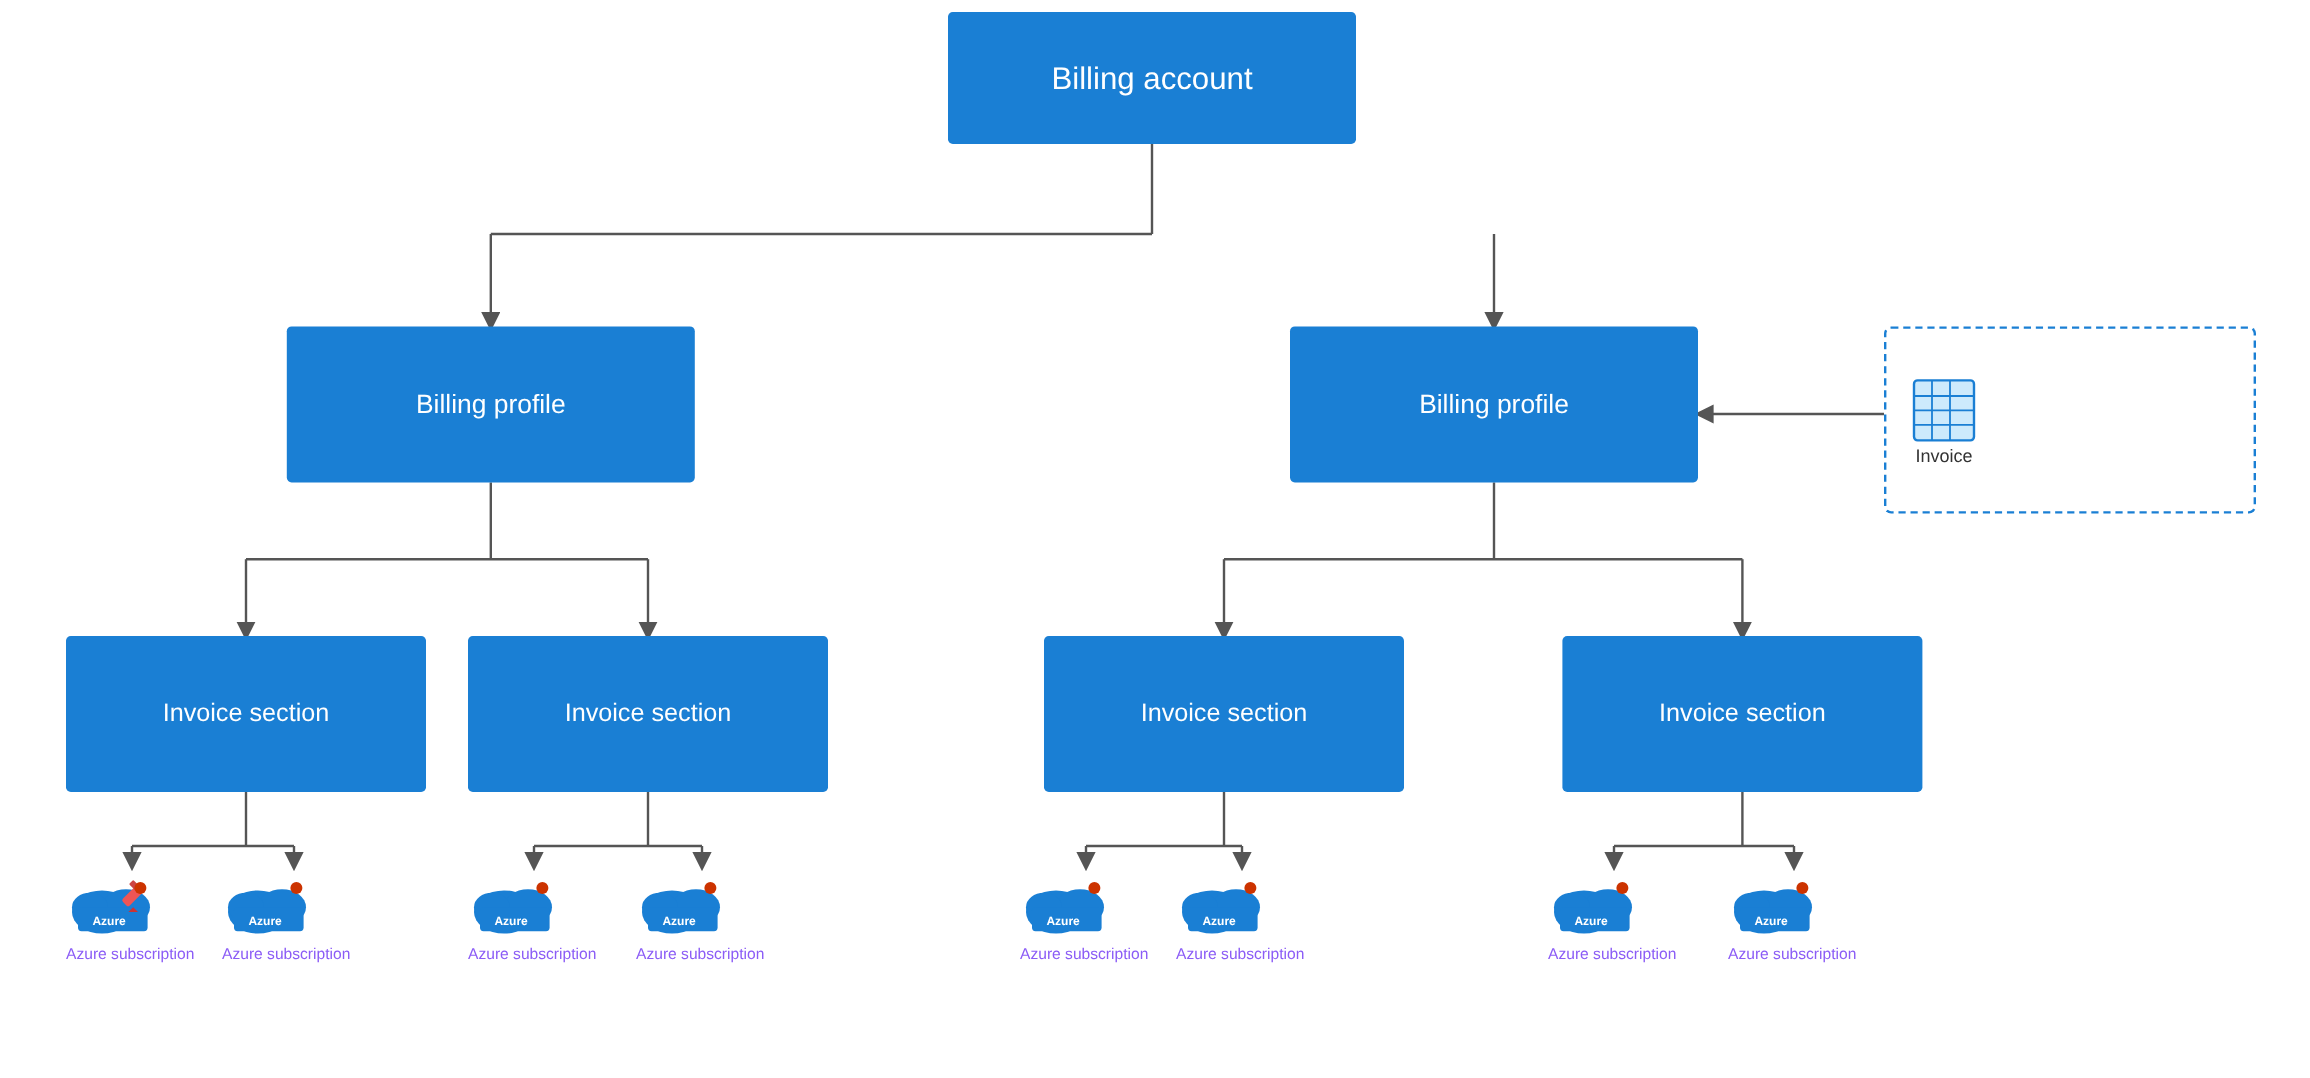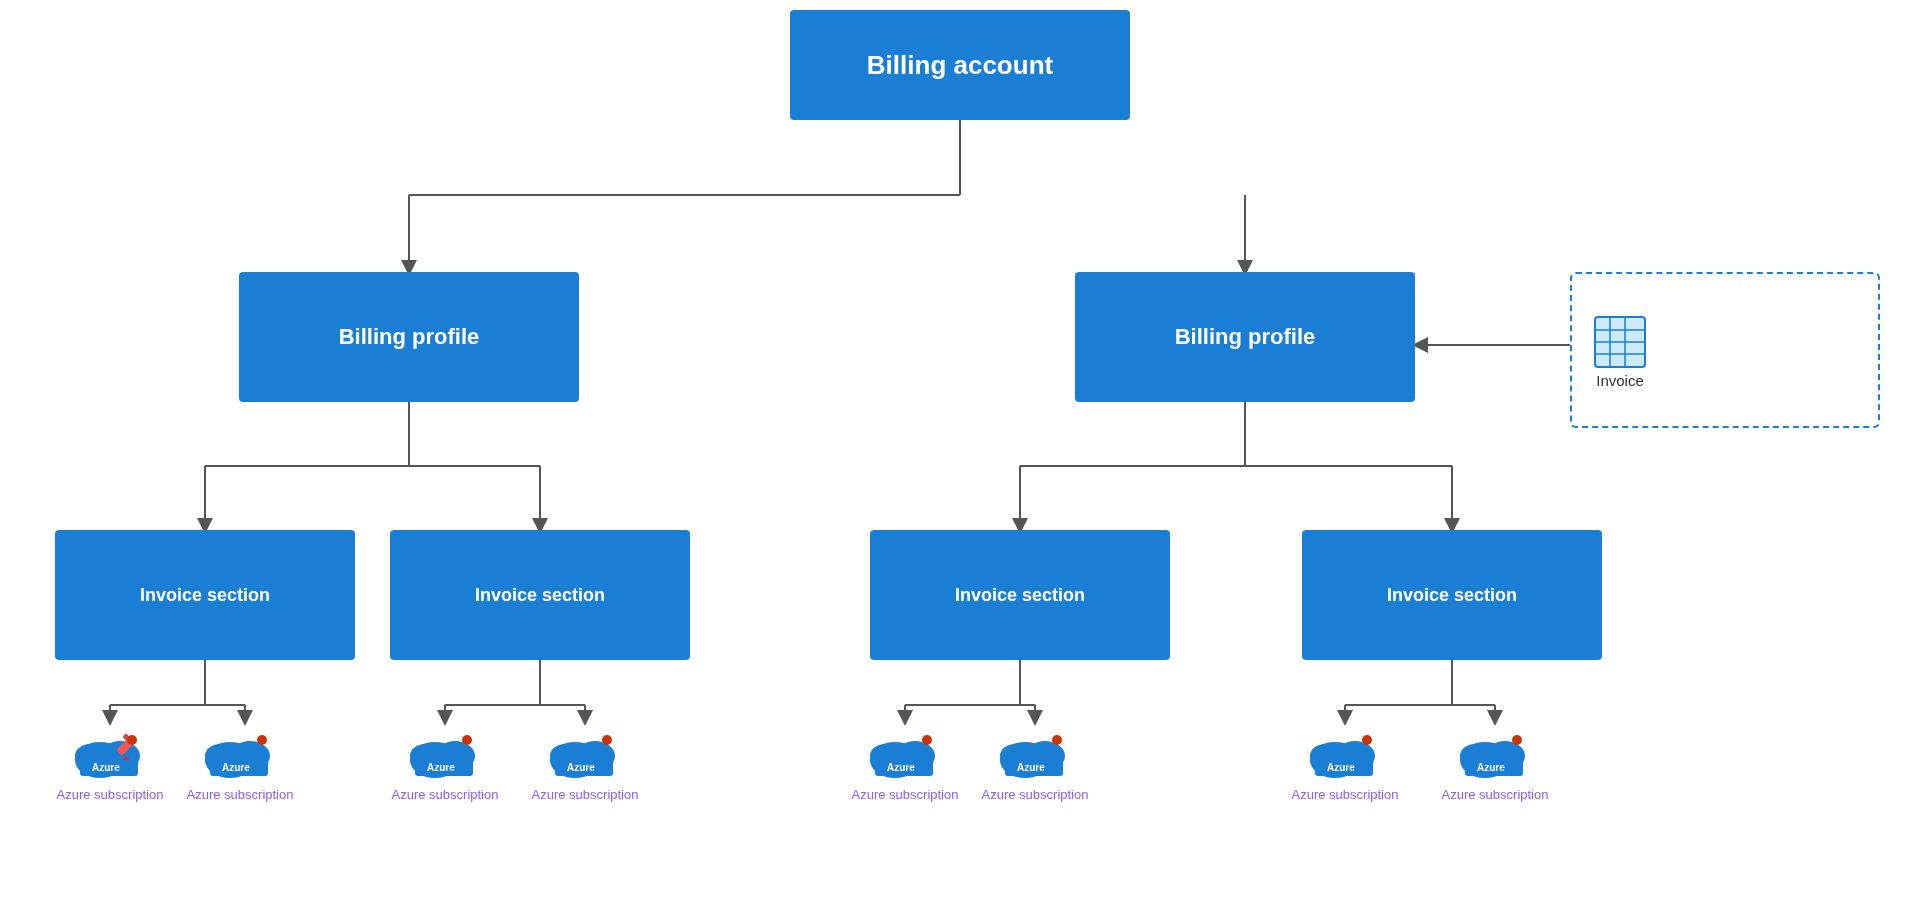--- a/index.html
+++ b/index.html
@@ -20,21 +20,21 @@
 
     .node {
       background: #1a7fd4;
       color: white;
       border-radius: 4px;
       display: flex;
       align-items: center;
       justify-content: center;
       text-align: left;
       font-size: 22px;
-      font-weight: 700;
+      font-weight: 400;
       position: absolute;
     }
 
     .node-billing-account {
       width: 340px;
       height: 110px;
       left: 790px;
       top: 10px;
       font-size: 26px;
     }
@@ -49,21 +49,21 @@
     .node-billing-profile-right {
       width: 340px;
       height: 130px;
       left: 1075px;
       top: 272px;
     }
 
     .node-invoice-section {
       width: 300px;
       height: 130px;
-      font-size: 18px;
+      font-size: 21px;
     }
 
     .is1 { left: 55px; top: 530px; }
     .is2 { left: 390px; top: 530px; }
     .is3 { left: 870px; top: 530px; }
     .is4 { left: 1302px; top: 530px; }
 
     
     .connector-svg {
       position: absolute;
@@ -72,21 +72,21 @@
       width: 100%;
       height: 100%;
       pointer-events: none;
     }
 
     
     .azure-sub {
       position: absolute;
       display: flex;
       flex-direction: column;
-      align-items: center;
+      align-items: flex-start;
       width: 110px;
     }
 
     .azure-icon {
       width: 80px;
       height: 65px;
       position: relative;
     }
 
     .azure-label {

